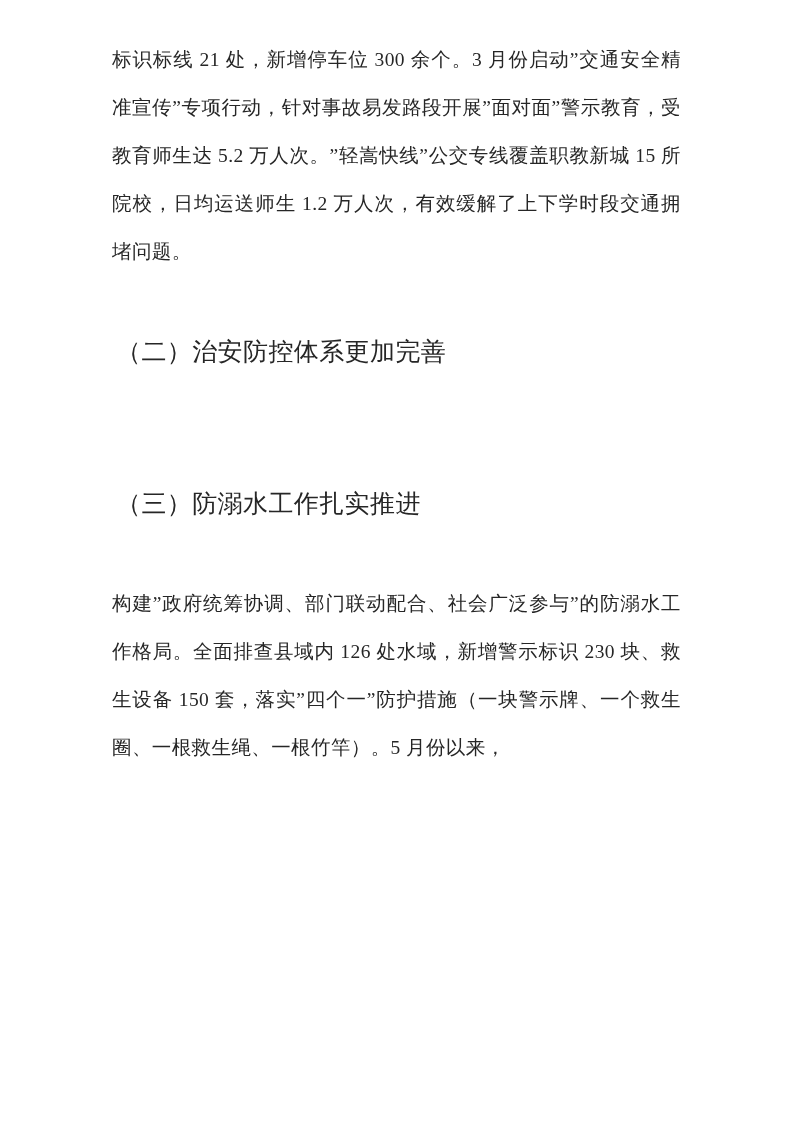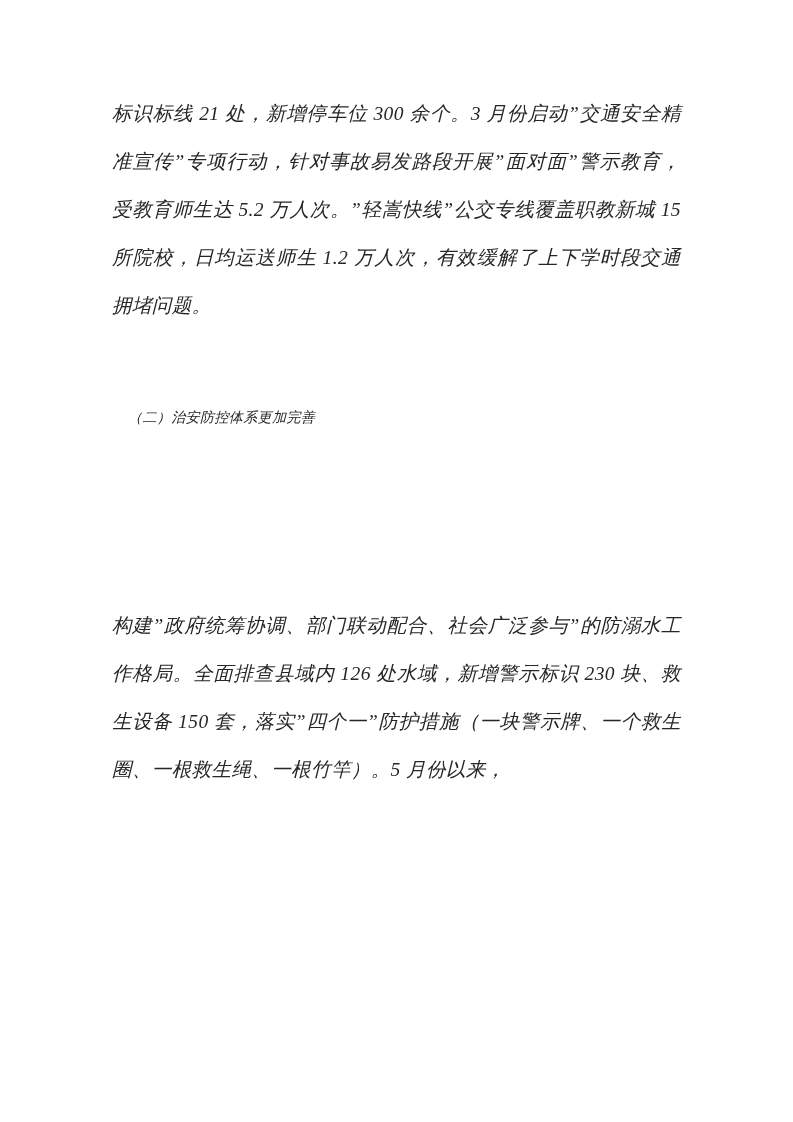--- a/index.html
+++ b/index.html
@@ -11,65 +11,65 @@
     width: 793px;
     height: 1122px;
     font-family: "Liberation Serif", "DejaVu Serif", serif;
     color: #2b2b2b;
   }
   .page {
     position: relative;
     width: 793px;
     height: 1122px;
     box-sizing: border-box;
-    padding: 90px 112px 60px 112px;
+    padding: 36px 112px 60px 112px;
     background: #ffffff;
-    font-style: italic;
   }
   .doc-body {
     display: block;
   }
   p.para {
     margin: 0 0 0 0;
     font-size: 19.5px;
     line-height: 48px;
     text-align: justify;
     text-justify: inter-ideograph;
     letter-spacing: 0.4px;
     color: #262626;
     font-family: "Liberation Serif", "DejaVu Serif", serif;
   }
   .spacer-para {
     height: 48px;
   }
   .heading {
-    font-size: 14px;
+    font-size: 25px;
     line-height: 48px;
     color: #262626;
     letter-spacing: 0.4px;
-    margin: 16px;
+    margin: 4px;
     font-family: "Liberation Serif", "DejaVu Serif", serif;
   }
 </style>
 </head>
 <body>
 
 <div class="page">
   <div class="doc-body">
 
     <p class="para">标识标线 21 处，新增停车位 300 余个。3 月份启动”交通安全精准宣传”专项行动，针对事故易发路段开展”面对面”警示教育，受教育师生达 5.2 万人次。”轻嵩快线”公交专线覆盖职教新城 15 所院校，日均运送师生 1.2 万人次，有效缓解了上下学时段交通拥堵问题。</p>
 
     <div class="spacer-para"></div>
 
     <p class="heading">（二）治安防控体系更加完善</p>
 
     <div class="spacer-para"></div>
 
 
     <div class="spacer-para"></div>
 
+    <p class="heading">（三）防溺水工作扎实推进</p>
 
     <div class="spacer-para"></div>
 
     <p class="para">构建”政府统筹协调、部门联动配合、社会广泛参与”的防溺水工作格局。全面排查县域内 126 处水域，新增警示标识 230 块、救生设备 150 套，落实”四个一”防护措施（一块警示牌、一个救生圈、一根救生绳、一根竹竿）。5 月份以来，</p>
 
   </div>
 </div>
 
 </body></html>

